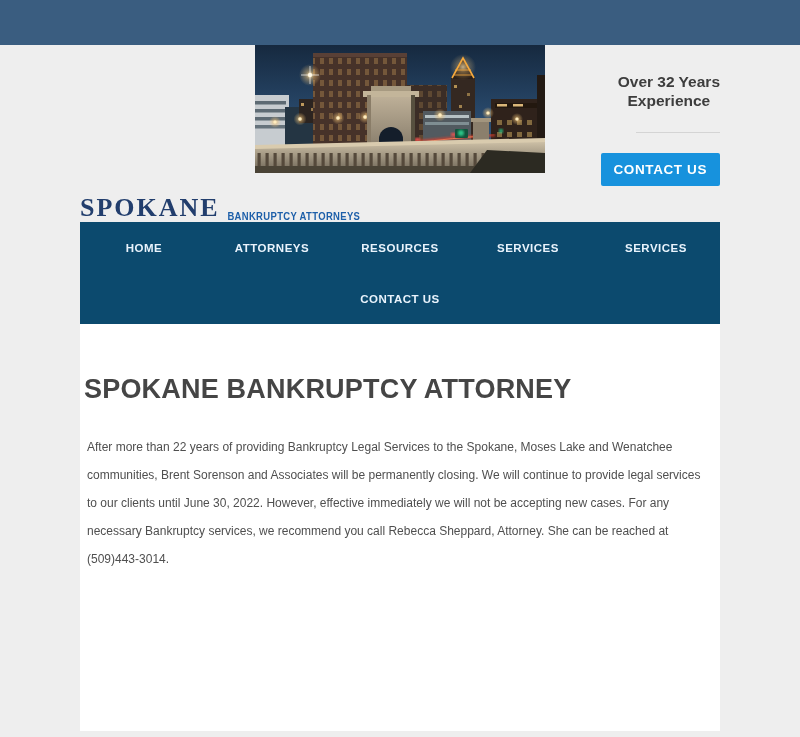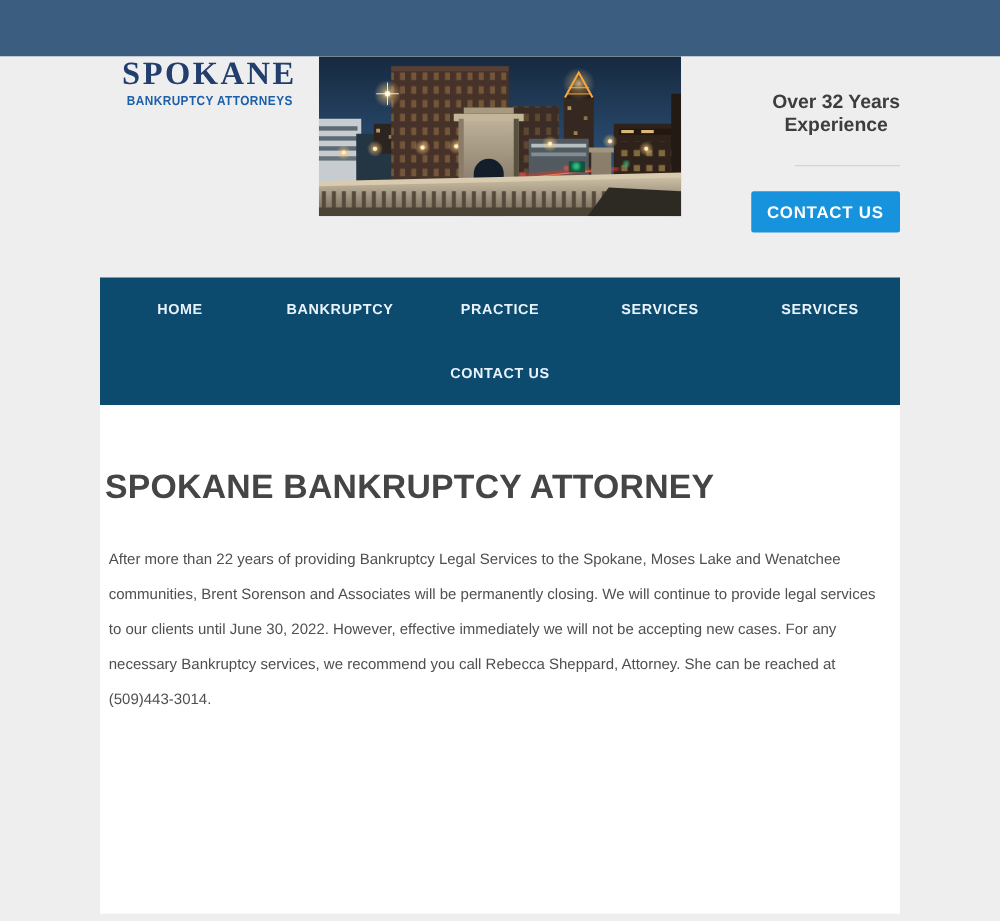--- a/index.html
+++ b/index.html
@@ -13,22 +13,22 @@
 
   
   .topbar { width: 100%; height: 45px; background: #3a5d80; }
 
   
   .col { width: 640px; margin: 0 auto; }
 
   
   .site-header { height: 177px; display: flex; }
   .logo-block {
-    width: 175px; display: flex; flex-direction: column;
-    align-items: center; cursor: pointer;
+    width: 175px; display: flex; flex-direction: row;
+    align-items: flex-end; padding-top: 38px; cursor: pointer;
   }
   .logo-main {
     font-family: "Liberation Serif", serif;
     font-weight: bold; font-size: 26px; letter-spacing: 2px;
     color: #223e6d; line-height: 28px; white-space: nowrap;
   }
   .logo-sub {
     font-weight: bold; font-size: 10.5px; letter-spacing: 0.4px;
     color: #1d5fa9; margin-top: 2px; white-space: nowrap;
     transform: scaleX(0.9); transform-origin: center;
@@ -225,22 +225,22 @@
         <span>Experience</span>
       </div>
       <hr class="hdr-divider">
       <button class="contact-btn">CONTACT US</button>
     </div>
   </header>
 
   <nav class="main-nav">
     <div class="nav-row">
       <span class="nav-item">HOME</span>
-      <span class="nav-item">BANKRUPTCY</span>
-      <span class="nav-item">PRACTICE</span>
+      <span class="nav-item">ATTORNEYS</span>
+      <span class="nav-item">RESOURCES</span>
       <span class="nav-item">SERVICES</span>
       <span class="nav-item">SERVICES</span>
     </div>
     <div class="nav-row second">
       <span class="nav-item">CONTACT US</span>
     </div>
   </nav>
 
   <main class="content">
     <h1 class="page-title">SPOKANE BANKRUPTCY ATTORNEY</h1>

